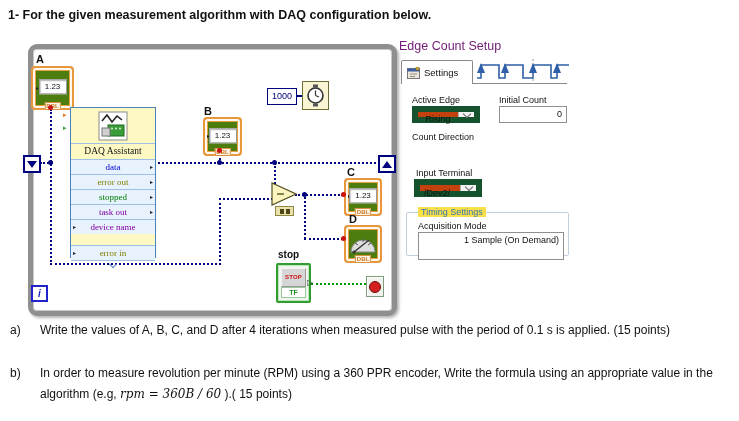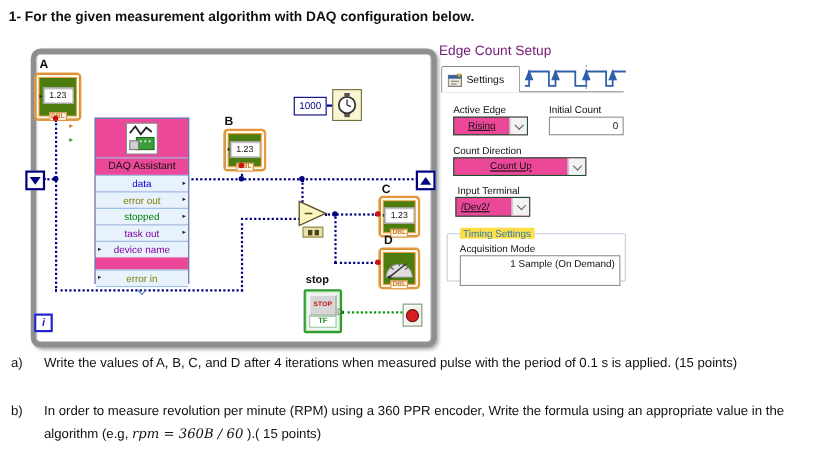--- a/index.html
+++ b/index.html
@@ -26,22 +26,22 @@
     box-shadow:inset 0 0 0 2px #fdf8f0, inset 0 0 0 3px #e8a040;}
   .tlabel{font-size:11px;font-weight:bold;color:#111;}
   .tval{position:absolute;left:50%;top:50%;transform:translate(-50%,-58%);
     width:26px;height:13px;background:#fff;border:1px solid #999;
     box-shadow:inset 1px 1px 1px #ccc;font-size:8px;text-align:center;line-height:13px;}
   .tarrow{position:absolute;font-size:6px;color:#222;line-height:6px;}
   .dtag{position:absolute;left:50%;bottom:-2px;transform:translateX(-50%);
     font-size:6px;font-weight:bold;color:#c87820;background:#fdf6ea;
     border:1px solid #d89040;line-height:6px;padding:0 1px;}
   
-  .daq{left:86px;top:107px;width:84px;height:149px;background:#ec4899;
-    border:1px solid #4f81bd;font-size:9px;}
+  .daq{left:70px;top:107px;width:84px;height:149px;background:#fef9c3;
+    border:1px solid #4f81bd;font-size:9px;font-family:Liberation Serif, serif;}
   .daq-title{height:15px;line-height:15px;text-align:center;color:#111;font-size:9.5px;border-top:1px solid #9dc0e4;}
   .daqrow{position:relative;height:14px;line-height:14px;text-align:center;border-top:1px solid #9dc0e4;background:#e7f2fd;}
   .daqrow .oarr{position:absolute;right:2px;top:0;font-size:6px;color:#222;}
   .daqrow .iarr{position:absolute;left:2px;top:0;font-size:6px;color:#222;}
   .r0{color:#0000d0;} .r1{color:#7f7f00;} .r2{color:#008000;}
   .r3{color:#8000a0;} .r4{color:#8000a0;} .r5{color:#7f7f00;margin-top:11px;}
   .daq-exp{height:8px;border-top:1px solid #9dc0e4;display:flex;align-items:center;justify-content:center;gap:1px;flex-direction:column;}
   .chev2{width:5px;height:5px;border-right:1.4px solid #5a87c0;border-bottom:1.4px solid #5a87c0;transform:rotate(45deg);margin-top:-3px;}
   .stub{font-size:7px;line-height:7px;}
   
@@ -71,21 +71,21 @@
     color:#cc1111;font-weight:bold;font-size:6px;text-align:center;line-height:17px;letter-spacing:.2px;}
   .tfstrip{position:absolute;left:3px;top:22px;width:23px;height:9px;background:#fff;border:1px solid #9cc79c;
     color:#1f8f1f;font-weight:bold;font-size:7px;text-align:center;line-height:9px;}
   .outstub{font-size:8px;color:#333;line-height:8px;}
   
   .panel-title{left:399px;top:39px;font-size:12.5px;color:#701a75;}
   .tabline{left:401px;top:83px;width:166px;border-top:1px solid #8a8a8a;}
   .tab{left:401px;top:60px;width:72px;height:24px;background:#fff;border:1px solid #8a8a8a;border-bottom:none;
     border-radius:2px 2px 0 0;display:flex;align-items:center;gap:4px;padding-left:5px;box-sizing:border-box;font-size:9.5px;}
   .flabel{font-size:9px;color:#111;}
-  .combo{display:flex;background:#ec4899;border:1px solid #14532d;box-sizing:border-box;height:17px;text-decoration:underline;}
+  .combo{display:flex;background:#c2410c;border:6px solid #14532d;box-sizing:border-box;height:17px;}
   .combo .val{flex:1;font-size:9px;line-height:15px;}
   .combo .btn{width:15px;background:#f2f2f2;border-left:1px solid #b5b5b5;display:flex;align-items:center;justify-content:center;}
   .chev{width:5px;height:5px;border-right:1.4px solid #666;border-bottom:1.4px solid #666;transform:rotate(45deg);margin-top:-2px;}
   .numbox{background:#fff;border:1px solid #8f8f8f;box-sizing:border-box;height:17px;
     font-size:9px;line-height:15px;text-align:right;padding-right:4px;}
   .group{left:406px;top:212px;width:161px;height:42px;border:1px solid #c3cede;border-radius:2px;}
   .glegend{position:absolute;left:11px;top:-6px;background:#fde047;padding:0 3px;font-size:9px;color:#2e75b6;}
 </style>
 </head>
 <body>
@@ -246,26 +246,20 @@
     <span class="val" style="text-align:center;">Rising</span>
     <span class="btn">
         <i class="chev"></i>
       </span>
   </div>
 
   <div class="abs flabel" style="left:499px;top:95px;">Initial Count</div>
   <div class="abs numbox" style="left:499px;top:106px;width:68px;">0</div>
 
   <div class="abs flabel" style="left:412px;top:132px;">Count Direction</div>
-  <div class="abs combo" style="left:412px;top:143px;width:121px;">
-    <span class="val" style="text-align:center;">Count Up</span>
-    <span class="btn">
-        <i class="chev"></i>
-      </span>
-  </div>
 
   <div class="abs flabel" style="left:416px;top:168px;">Input Terminal</div>
   <div class="abs combo" style="left:414px;top:179px;width:68px;height:18px;">
     <span class="val" style="padding-left:4px;line-height:16px;">/Dev2/</span>
     <span class="btn">
         <i class="chev"></i>
       </span>
   </div>
 
   <div class="abs group">

